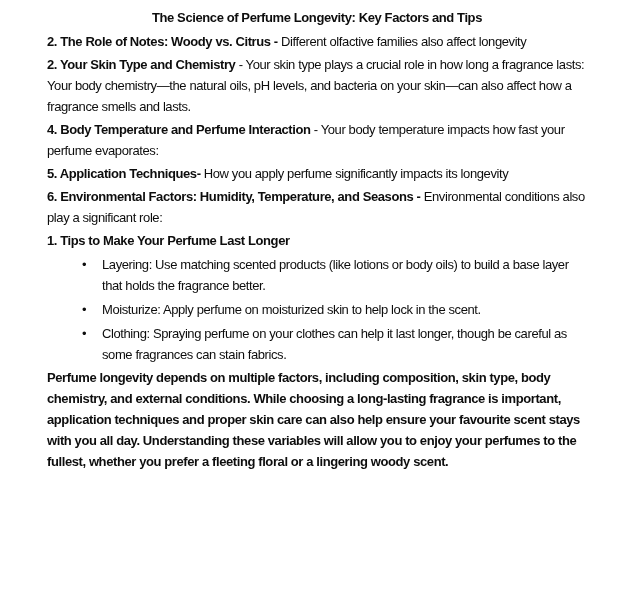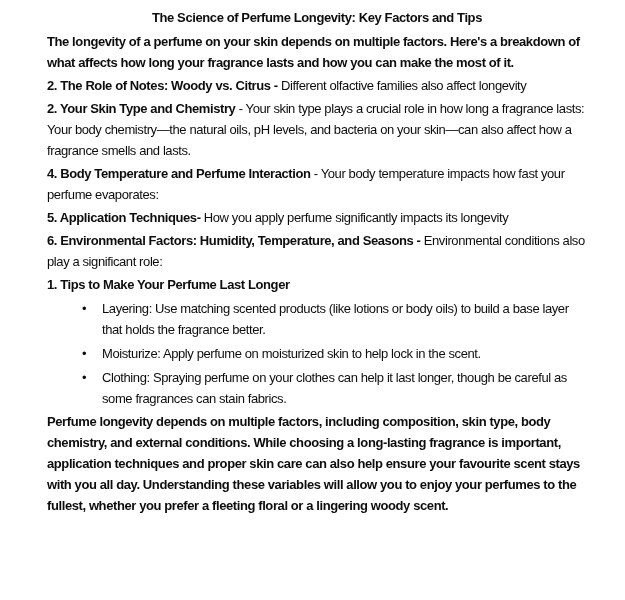--- a/index.html
+++ b/index.html
@@ -62,21 +62,20 @@
     margin: 0 -1px;
   }
 </style>
 </head>
 <body>
 
 <div class="doc">
 
   <h1 class="doc-title">The Science of Perfume Longevity: Key Factors and Tips</h1>
 
-  <p class="bold-para">The longevity of a perfume on your skin depends on multiple factors. Here's a breakdown of what affects how long your fragrance lasts and how you can make the most of it.</p>
 
 
   <p><strong class="lead">2. The Role of Notes: Woody vs. Citrus -</strong><span> Different olfactive families also affect longevity</span></p>
 
   <p><strong class="lead">2. Your Skin Type and Chemistry</strong><span> - Your skin type plays a crucial role in how long a fragrance lasts: Your body chemistry—the natural oils, pH levels, and bacteria on your skin—can also affect how a fragrance smells and lasts.</span></p>
 
   <p><strong class="lead">4. Body Temperature and Perfume Interaction</strong><span> - Your body temperature impacts how fast your perfume evaporates:</span></p>
 
   <p><strong class="lead">5. Application Techniques-</strong><span> How you apply perfume significantly impacts its longevity</span></p>
 

